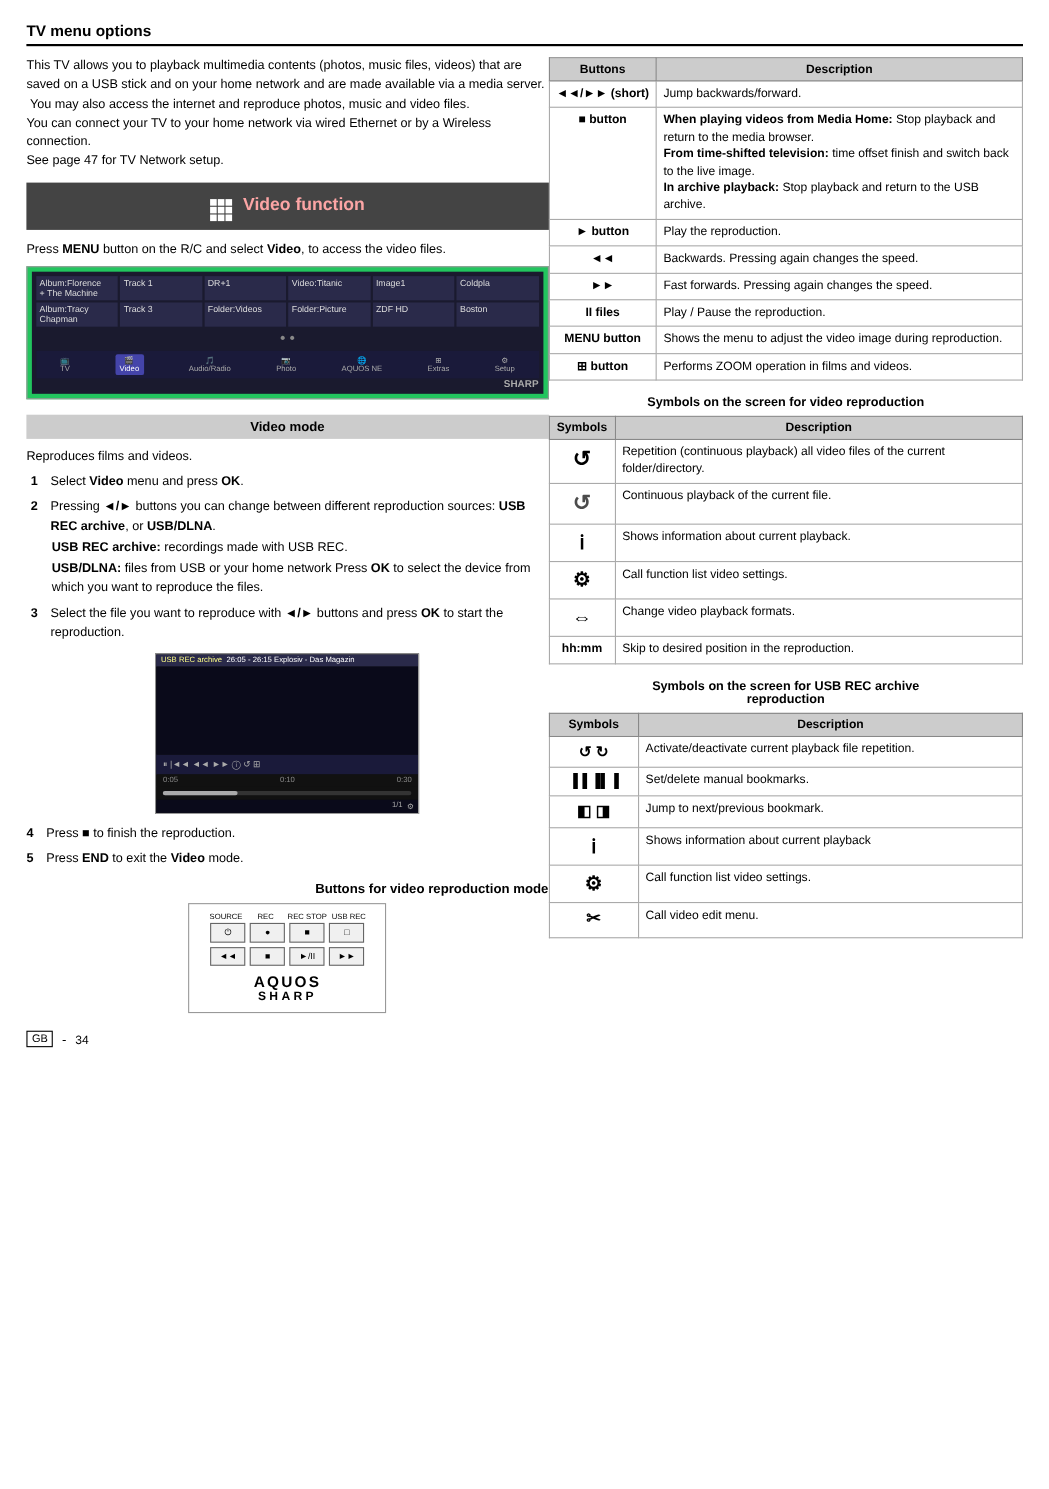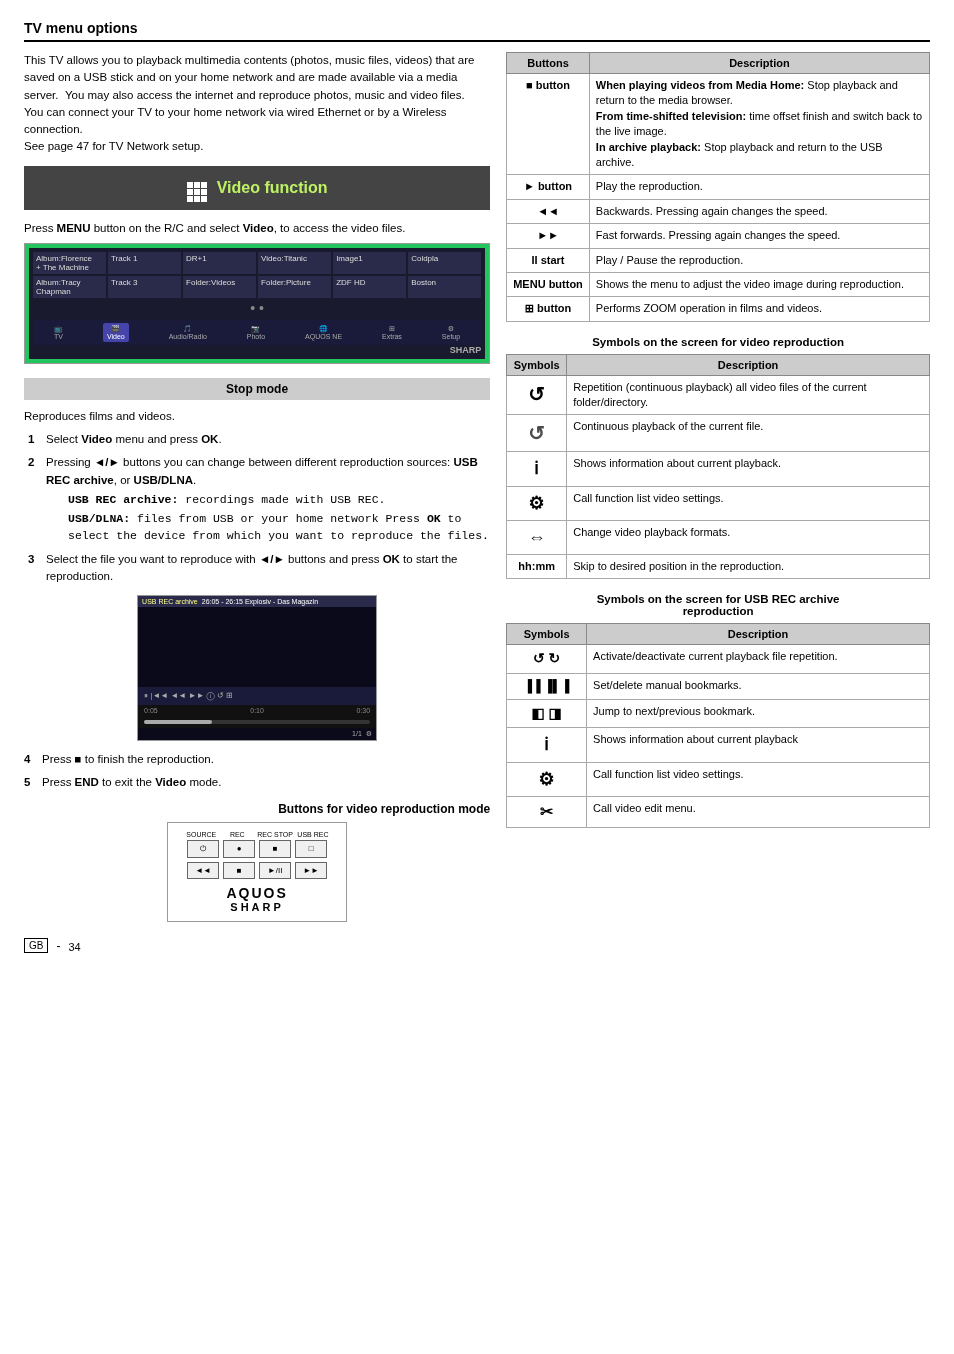--- a/index.html
+++ b/index.html
@@ -16,40 +16,39 @@
     .page-title {
       font-size: 14px;
       font-weight: bold;
       border-bottom: 2px solid #000;
       padding-bottom: 4px;
       margin-bottom: 10px;
     }
 
     .two-col {
       display: flex;
-      gap: 16px;
     }
 
     .left-col {
       flex: 1.1;
     }
 
     .right-col {
       flex: 1;
     }
 
     .intro-text {
       font-size: 11.5px;
       line-height: 1.5;
       margin-bottom: 10px;
     }
 
     .video-function-header {
       background: #444;
-      color: #bef264;
+      color: #fca5a5;
       display: flex;
       align-items: center;
       justify-content: center;
       gap: 10px;
       padding: 8px 16px;
       margin-bottom: 10px;
       font-size: 16px;
       font-weight: bold;
     }
 
@@ -162,25 +161,24 @@
     .step-num {
       font-weight: bold;
       min-width: 12px;
     }
 
     .step-content {
       flex: 1;
     }
 
     .indent-block {
-      margin-left: 22px;
+      margin-left: 1px;
       margin-top: 2px;
       font-size: 11.5px;
       line-height: 1.5;
-      font-family: Liberation Mono, monospace;
     }
 
     .playback-screenshot {
       border: 1px solid #999;
       background: #111;
       margin: 10px auto;
       width: 240px;
     }
 
     .playback-content {
@@ -432,21 +430,21 @@
             <div class="nav-item">🎵<br>Audio/Radio</div>
             <div class="nav-item">📷<br>Photo</div>
             <div class="nav-item">🌐<br>AQUOS NE</div>
             <div class="nav-item">⊞<br>Extras</div>
             <div class="nav-item">⚙<br>Setup</div>
           </div>
           <div class="sharp-logo">SHARP</div>
         </div>
       </div>
 
-      <div class="section-header">Stop mode</div>
+      <div class="section-header">Video mode</div>
 
       <p class="body-text">Reproduces films and videos.</p>
 
       <div class="step-list">
         <div class="step-item">
           <span class="step-num">1</span>
           <div class="step-content">
             Select <strong>Video</strong> menu and press <strong>OK</strong>.
           </div>
         </div>
@@ -547,41 +545,45 @@
 
       <table class="info-table">
         <thead>
           <tr>
             <th>Buttons</th>
             <th>Description</th>
           </tr>
         </thead>
         <tbody>
           <tr>
+            <td>◄◄/►► (short)</td>
+            <td>Jump backwards/forward.</td>
+          </tr>
+          <tr>
             <td>■ button</td>
             <td>
               <strong>When playing videos from Media Home:</strong> Stop playback and return to the media browser.<br>
               <strong>From time-shifted television:</strong> time offset finish and switch back to the live image.<br>
               <strong>In archive playback:</strong> Stop playback and return to the USB archive.
             </td>
           </tr>
           <tr>
             <td>► button</td>
             <td>Play the reproduction.</td>
           </tr>
           <tr>
             <td>◄◄</td>
             <td>Backwards. Pressing again changes the speed.</td>
           </tr>
           <tr>
             <td>►►</td>
             <td>Fast forwards. Pressing again changes the speed.</td>
           </tr>
           <tr>
-            <td>II start</td>
+            <td>II files</td>
             <td>Play / Pause the reproduction.</td>
           </tr>
           <tr>
             <td>MENU button</td>
             <td>Shows the menu to adjust the video image during reproduction.</td>
           </tr>
           <tr>
             <td>⊞ button</td>
             <td>Performs ZOOM operation in films and videos.</td>
           </tr>

